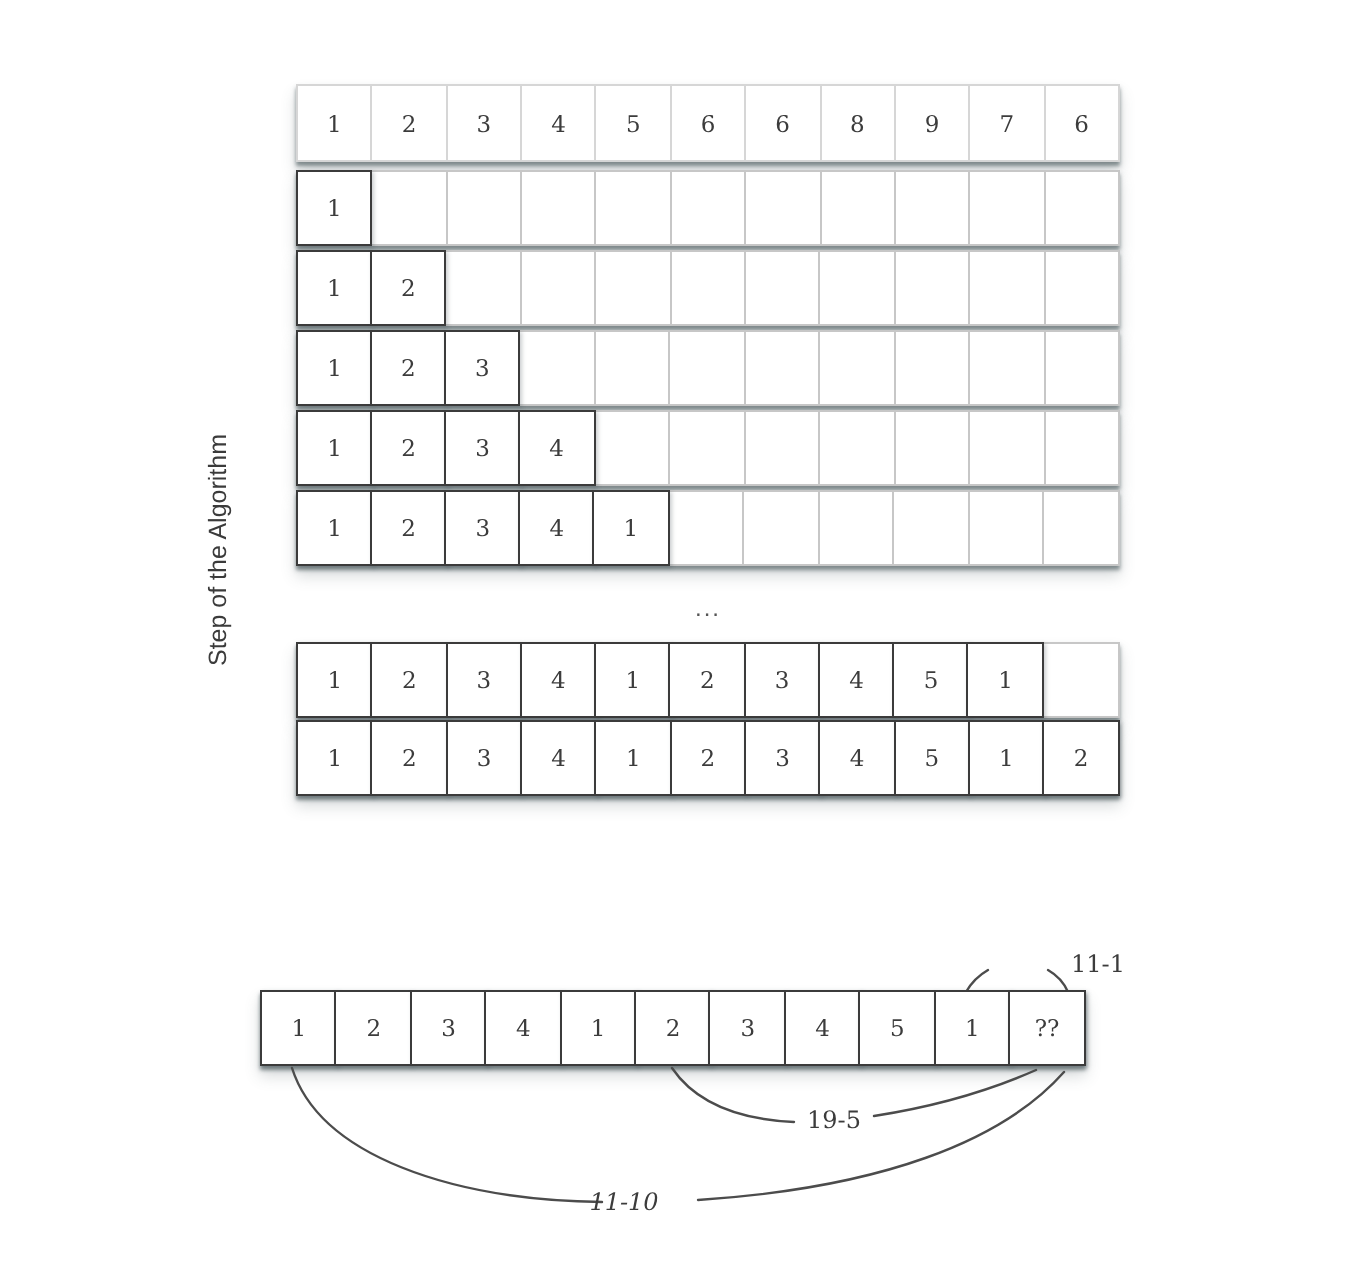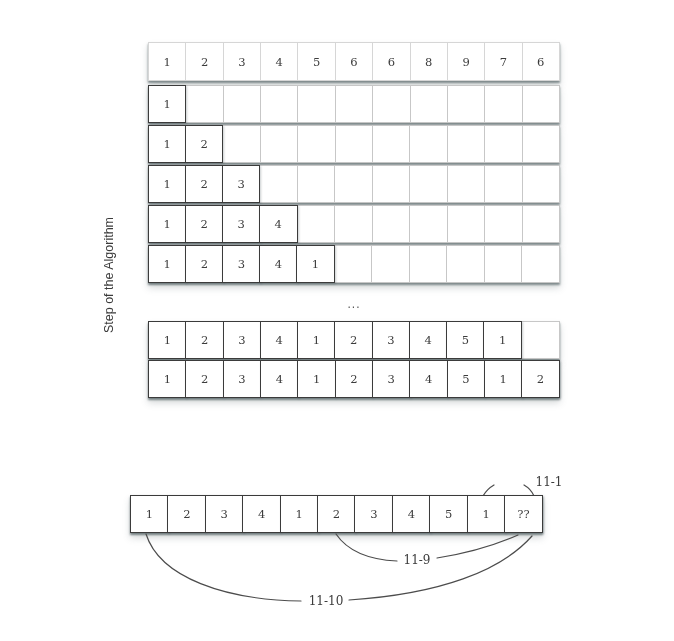--- a/index.html
+++ b/index.html
@@ -33,21 +33,21 @@
   .ellipsis{
     position:absolute;left:148px;top:297px;width:412px;text-align:center;
     font-size:12px;color:#555;letter-spacing:1px;
   }
   .arc-label{
     position:absolute;font-family:"DejaVu Serif",serif;font-size:12px;color:#3c3c3c;
     text-align:center;white-space:nowrap;
   }
   #label-minus-one{left:491px;top:475px;width:36px;margin-left:40px;}
   #label-minus-five{left:399px;top:553px;width:36px;}
-  #label-minus-ten{left:304px;top:594px;width:44px;}
+  #label-minus-ten{left:290px;top:594px;width:44px;font-style:italic;}
   .arcs-overlay{position:absolute;left:0;top:0;width:674px;height:641px;pointer-events:none;}
   .arcs-overlay path{fill:none;stroke:#4c4c4c;stroke-width:1.2;stroke-linecap:round;}
 </style>
 </head>
 <body>
 
 <div id="canvas">
 
 
   <div class="y-axis-label">Step of the Algorithm</div>
@@ -178,16 +178,16 @@
   <svg class="arcs-overlay" viewBox="0 0 674 641" xmlns="http://www.w3.org/2000/svg">
     <path d="M 483 496 Q 487 489 494 485"></path>
     <path d="M 524 485 Q 531 489 534 496"></path>
     <path d="M 336 534 Q 353 559 397 561"></path>
     <path d="M 437 558 Q 482 551 518 535"></path>
     <path d="M 146 534 C 160 578 226 600 301 601"></path>
     <path d="M 349 600 C 440 594 501 571 532 536"></path>
   </svg>
 
   <div class="arc-label" id="label-minus-one">11-1</div>
-  <div class="arc-label" id="label-minus-five">11-9</div>
+  <div class="arc-label" id="label-minus-five">19-5</div>
   <div class="arc-label" id="label-minus-ten">11-10</div>
 
 </div>
 
 </body></html>

